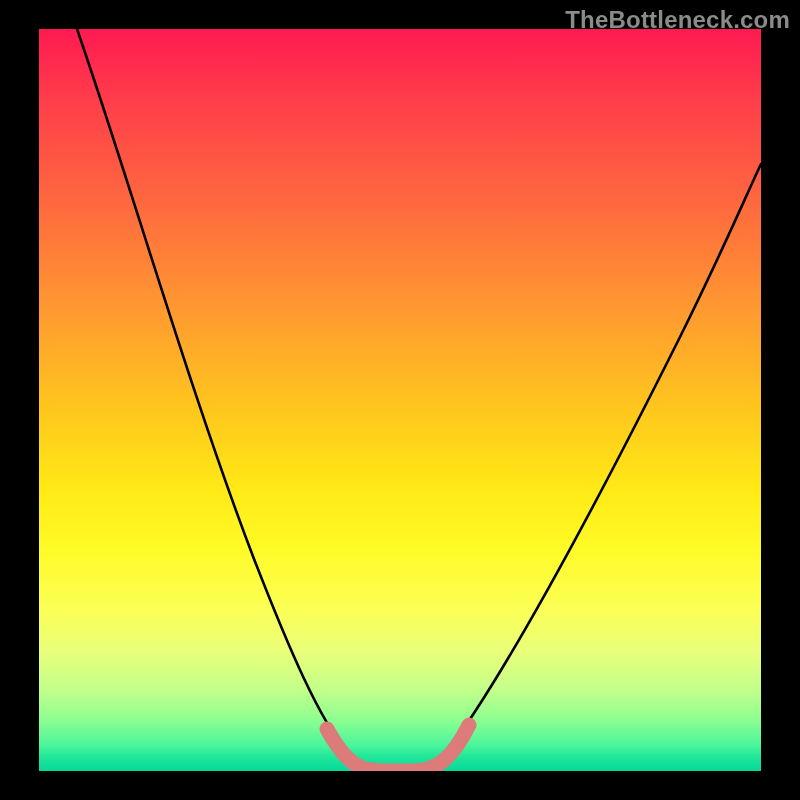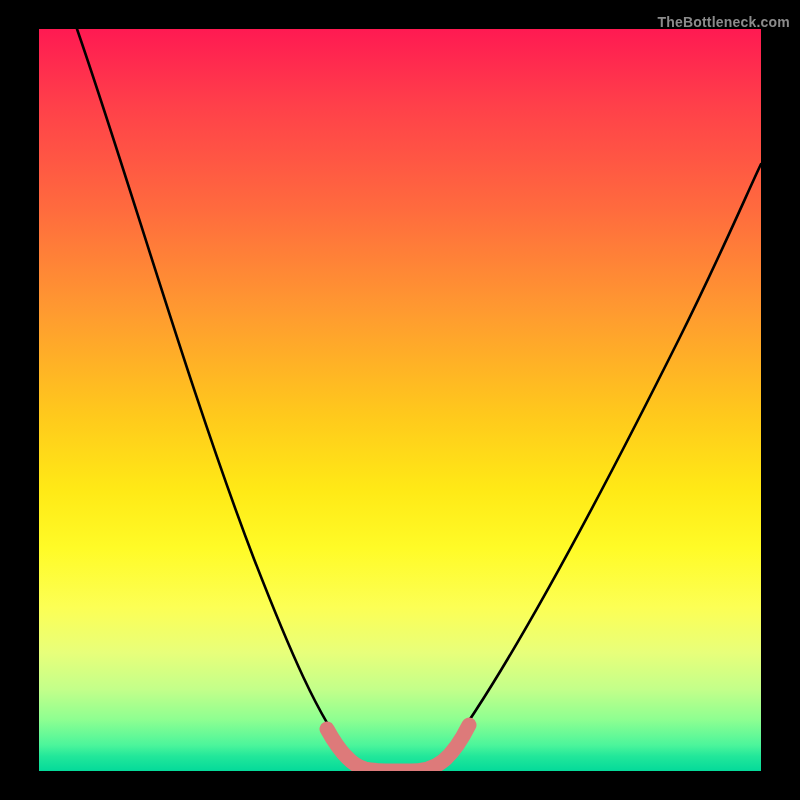--- a/index.html
+++ b/index.html
@@ -38,24 +38,24 @@
       #e8ff7a 84%,
       #c3ff8a 89%,
       #8fff91 93%,
       #4cf59b 96.5%,
       #22e79a 98%,
       #04da9a 100%
     );
   }
   .watermark {
     position: absolute;
-    top: 14px;
+    top: 6px;
     right: 10px;
     color: #8b8b8b;
-    font-size: 14px;
+    font-size: 24px;
     font-weight: 600;
     letter-spacing: 0.2px;
     user-select: none;
   }
   svg.curve {
     position: absolute;
     left: 0;
     top: 0;
     width: 722px;
     height: 742px;

